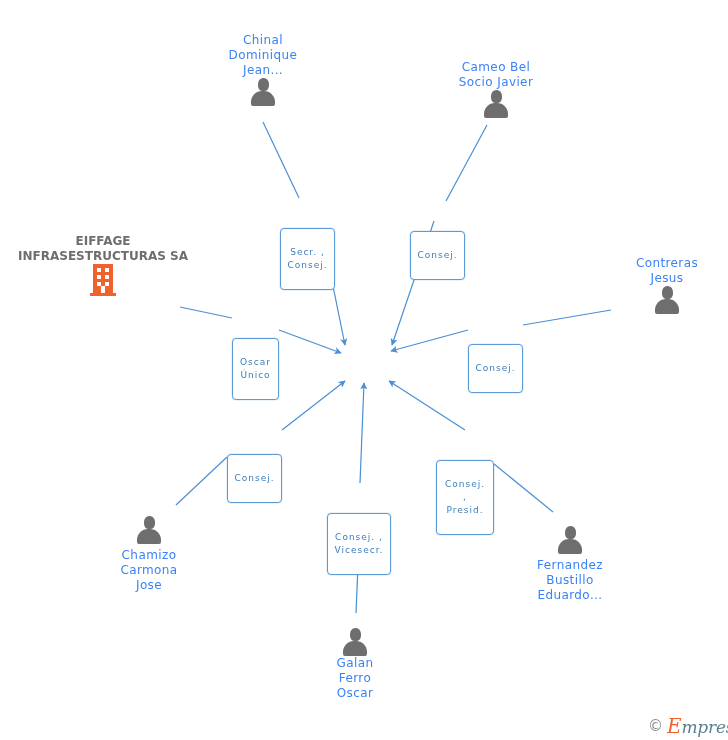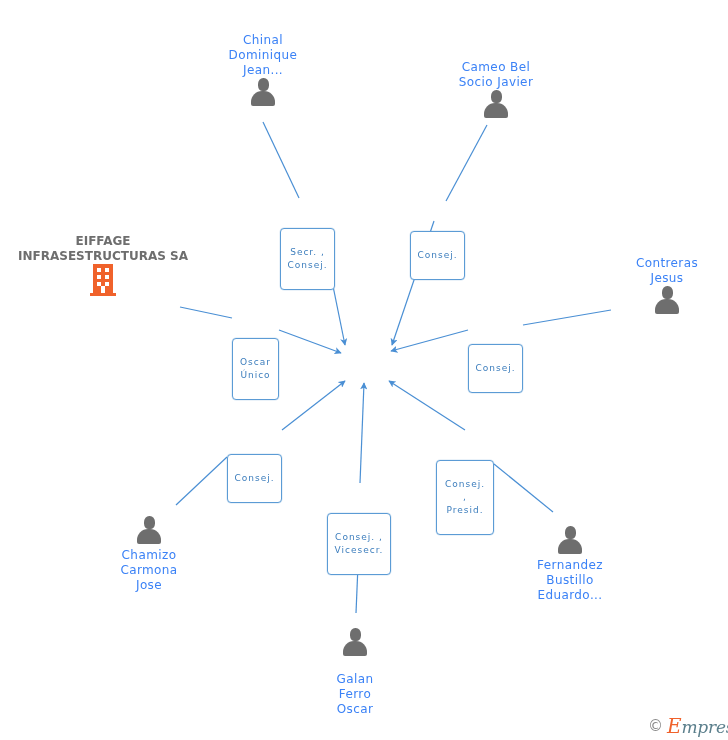--- a/index.html
+++ b/index.html
@@ -243,21 +243,21 @@
     </span>
     <div class="node-label" style="margin-top:4px;">Chamizo
 Carmona
 Jose</div>
   </div>
 
   <div class="node" style="left:355px; top:628px;">
     <span class="icon-wrap">
       <span class="person-icon"><span class="head"></span><span class="body"></span></span>
     </span>
-    <div class="node-label" style="margin-top:16px;">Galan
+    <div class="node-label" style="margin-top:0;">Galan
 Ferro
 Oscar</div>
   </div>
 
   <div class="edge-label" style="left:280px; top:198px; width:55px;">Secr. ,
 Consej.</div>
 
   <div class="edge-label" style="left:410px; top:201px; width:55px;">Consej.</div>
 
   <div class="edge-label" style="left:232px; top:308px; width:47px;">Oscar

